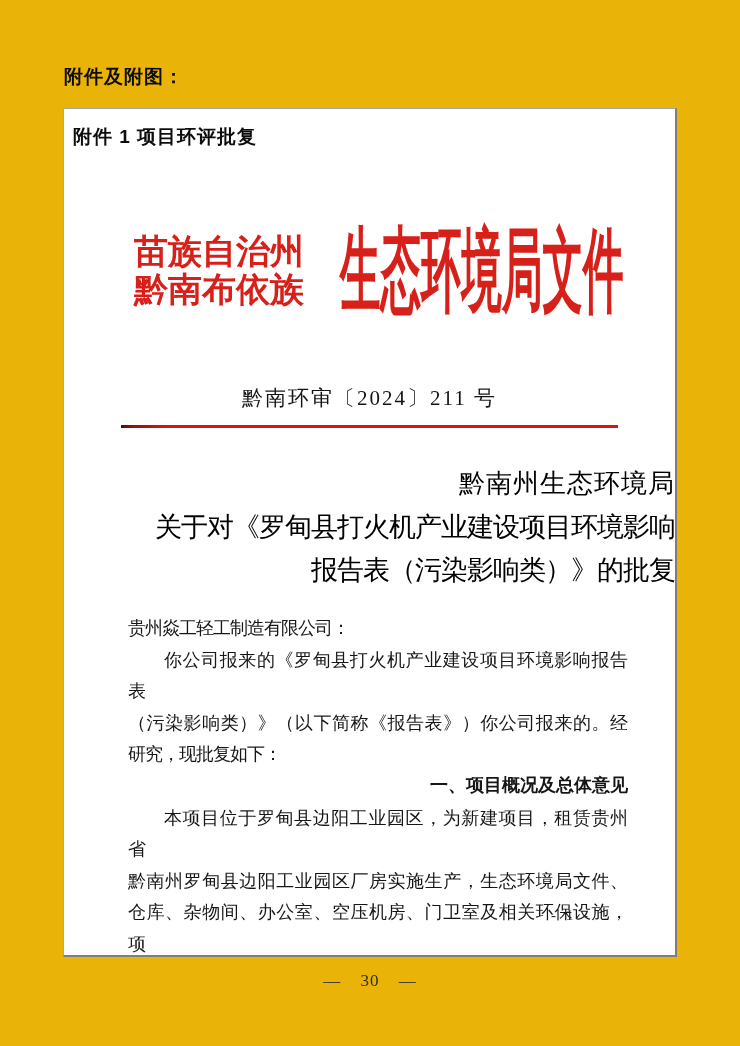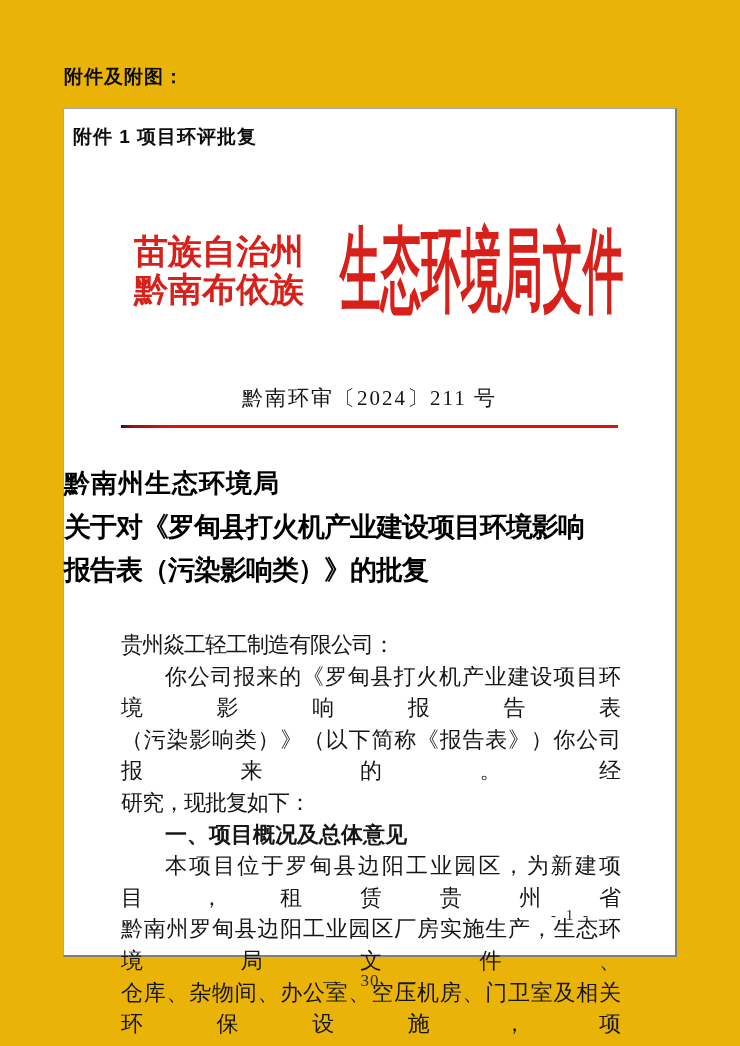--- a/index.html
+++ b/index.html
@@ -54,37 +54,37 @@
     text-align:center; font-size:21px; letter-spacing:2px; color:#141414;
   }
 
   .red-line {
     position:absolute; left:57px; top:316px; width:497px; height:3px;
     background:linear-gradient(90deg, #42100c 0px, #8c1410 10px, #d8150c 45px, #d8150c 100%);
   }
 
   .title-block {
     position:absolute; left:0; top:355px; width:100%;
-    text-align:left; font-weight:bold; color:#000;
+    text-align:right; font-weight:normal; color:#000;
   }
   .title-l1 { font-size:26px; line-height:40px; letter-spacing:1px; }
   .title-l23 { font-size:27px; line-height:40px; letter-spacing:-1px; margin-top:3px; }
 
   .body-block {
-    position:absolute; left:57px; top:504px; width:500px;
-    font-size:22px; line-height:31.6px; letter-spacing:-1px;
+    position:absolute; left:64px; top:504px; width:500px;
+    font-size:18px; line-height:31.6px; letter-spacing:-1px;
     color:#161616;
-    margin-top:16px;
   }
   .line { white-space:normal; }
   .indent { text-indent:2em; }
   .stretch { letter-spacing:normal; text-align:justify; text-align-last:justify; }
   .bold-heading {
     font-weight:bold; letter-spacing:0;
-    font-family:Liberation Sans, sans-serif;
+    font-family:Liberation Mono, monospace;
+    text-align:right;
   }
 
   .inner-page-num {
     position:absolute; right:84px; top:798px;
     font-size:15px; letter-spacing:3px; color:#262626;
   }
 
   .footer-page-num {
     position:absolute; left:0; top:971px; width:740px;
     text-align:center; font-size:17px; color:#2e2e2e;

